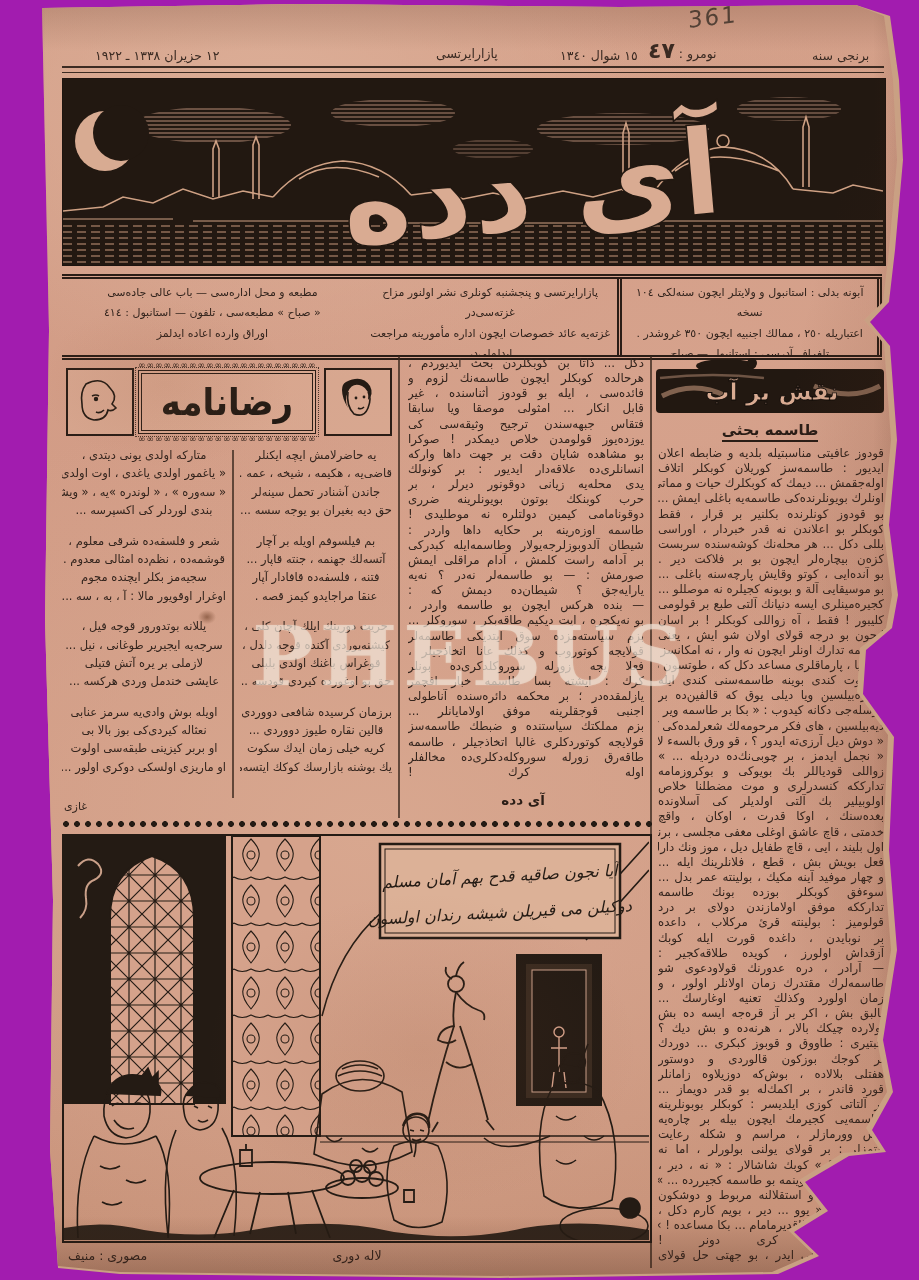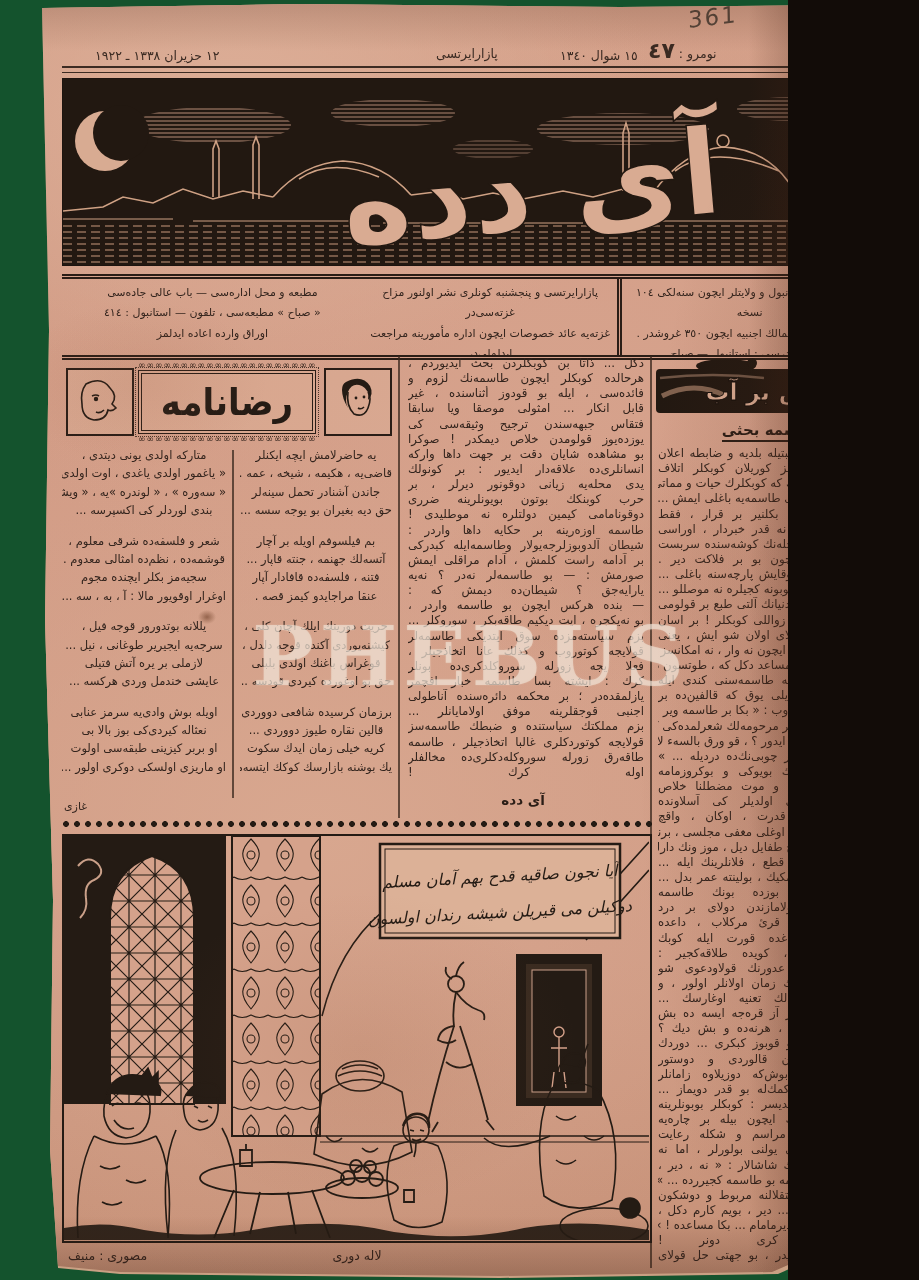--- a/index.html
+++ b/index.html
@@ -1,17 +1,17 @@
 <!DOCTYPE html>
 <html lang="ota"><head>
 <meta charset="utf-8">
 <style>
   html,body{margin:0;padding:0;background:#120c08;}
-  #scan{position:relative;width:775px;height:1280px;background:#14532d;overflow:hidden;
-        font-family:"DejaVu Sans",sans-serif;color:#33241d;padding-left:13px;}
+  #scan{position:relative;width:919px;height:1280px;background:#a21caf;overflow:hidden;
+        font-family:"DejaVu Sans",sans-serif;color:#33241d;}
   #paper{position:absolute;inset:0;
     background:
       radial-gradient(600px 400px at 30% 8%, #dcae97, transparent 70%),
       radial-gradient(700px 500px at 72% 30%, #d6a28c, transparent 75%),
       radial-gradient(800px 600px at 40% 65%, #d8a78f, transparent 75%),
       linear-gradient(180deg,#d4a089 0%,#d29c86 40%,#cf9a84 75%,#c79278 100%);
     clip-path:polygon(42px 8px,300px 4px,620px 7px,856px 5px,884px 16px,893px 80px,897px 160px,
       889px 250px,883px 302px,864px 320px,884px 344px,891px 440px,883px 525px,892px 595px,
       886px 628px,860px 648px,857px 692px,888px 735px,883px 850px,891px 950px,877px 1040px,
       887px 1092px,866px 1128px,880px 1150px,843px 1153px,799px 1180px,822px 1209px,788px 1230px,

